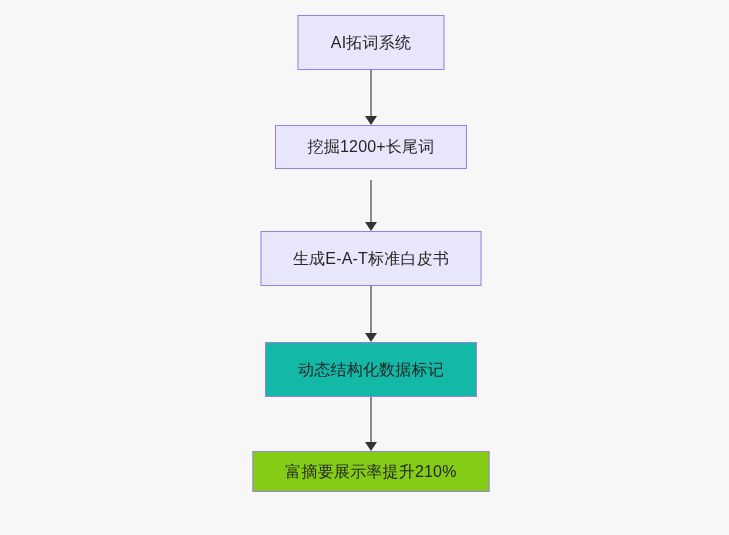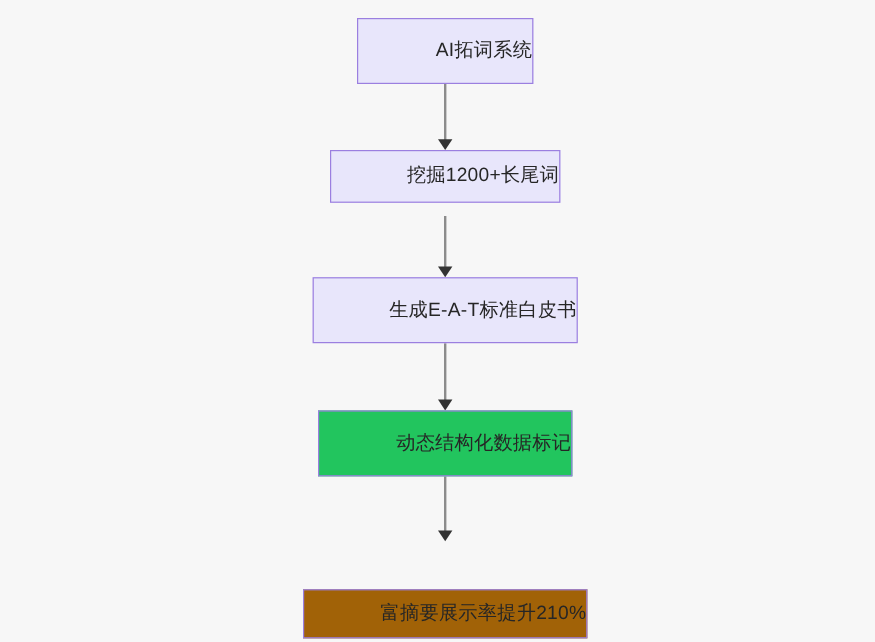--- a/index.html
+++ b/index.html
@@ -18,21 +18,21 @@
     width: 729px;
     height: 535px;
   }
   .node {
     position: absolute;
     box-sizing: border-box;
     background: #e8e6fb;
     border: 1.6px solid #9b7fe0;
     display: flex;
     align-items: center;
-    justify-content: flex-end;
+    justify-content: center;
     height: 55px;
     transform: translateX(-50%);
   }
   .node-label {
     font-size: 16px;
     line-height: 1;
     color: #262626;
     letter-spacing: 0.2px;
     white-space: nowrap;
     font-family: "Liberation Sans", "DejaVu Sans", sans-serif;
@@ -93,21 +93,21 @@
   </div>
 
   <div class="node" style="left: 371px; top: 125px; width: 192px; height: 44px; background: rgb(232, 230, 251); border-color: rgb(155, 127, 224);">
     <span class="node-label" style="color: rgb(38, 38, 38);">挖掘1200+长尾词</span>
   </div>
 
   <div class="node" style="left: 371px; top: 231px; width: 221px; height: 55px; background: rgb(232, 230, 251); border-color: rgb(155, 127, 224);">
     <span class="node-label" style="color: rgb(38, 38, 38);">生成E-A-T标准白皮书</span>
   </div>
 
-  <div class="node" style="left: 371px; top: 342px; width: 212px; height: 55px; background: #22c55e; border-color: rgb(155, 127, 224);">
+  <div class="node" style="left: 371px; top: 342px; width: 212px; height: 55px; background: #14b8a6; border-color: rgb(155, 127, 224);">
     <span class="node-label" style="color: rgb(38, 38, 38);">动态结构化数据标记</span>
   </div>
 
-  <div class="node" style="left: 371px; top: 451px; width: 237px; height: 41px; background: #a16207; border-color: rgb(155, 127, 224); margin-top: 40px;">
+  <div class="node" style="left: 371px; top: 451px; width: 237px; height: 41px; background: #84cc16; border-color: rgb(155, 127, 224);">
     <span class="node-label" style="color: rgb(38, 38, 38);">富摘要展示率提升210%</span>
   </div>
 
 </div>
 
 </body></html>

